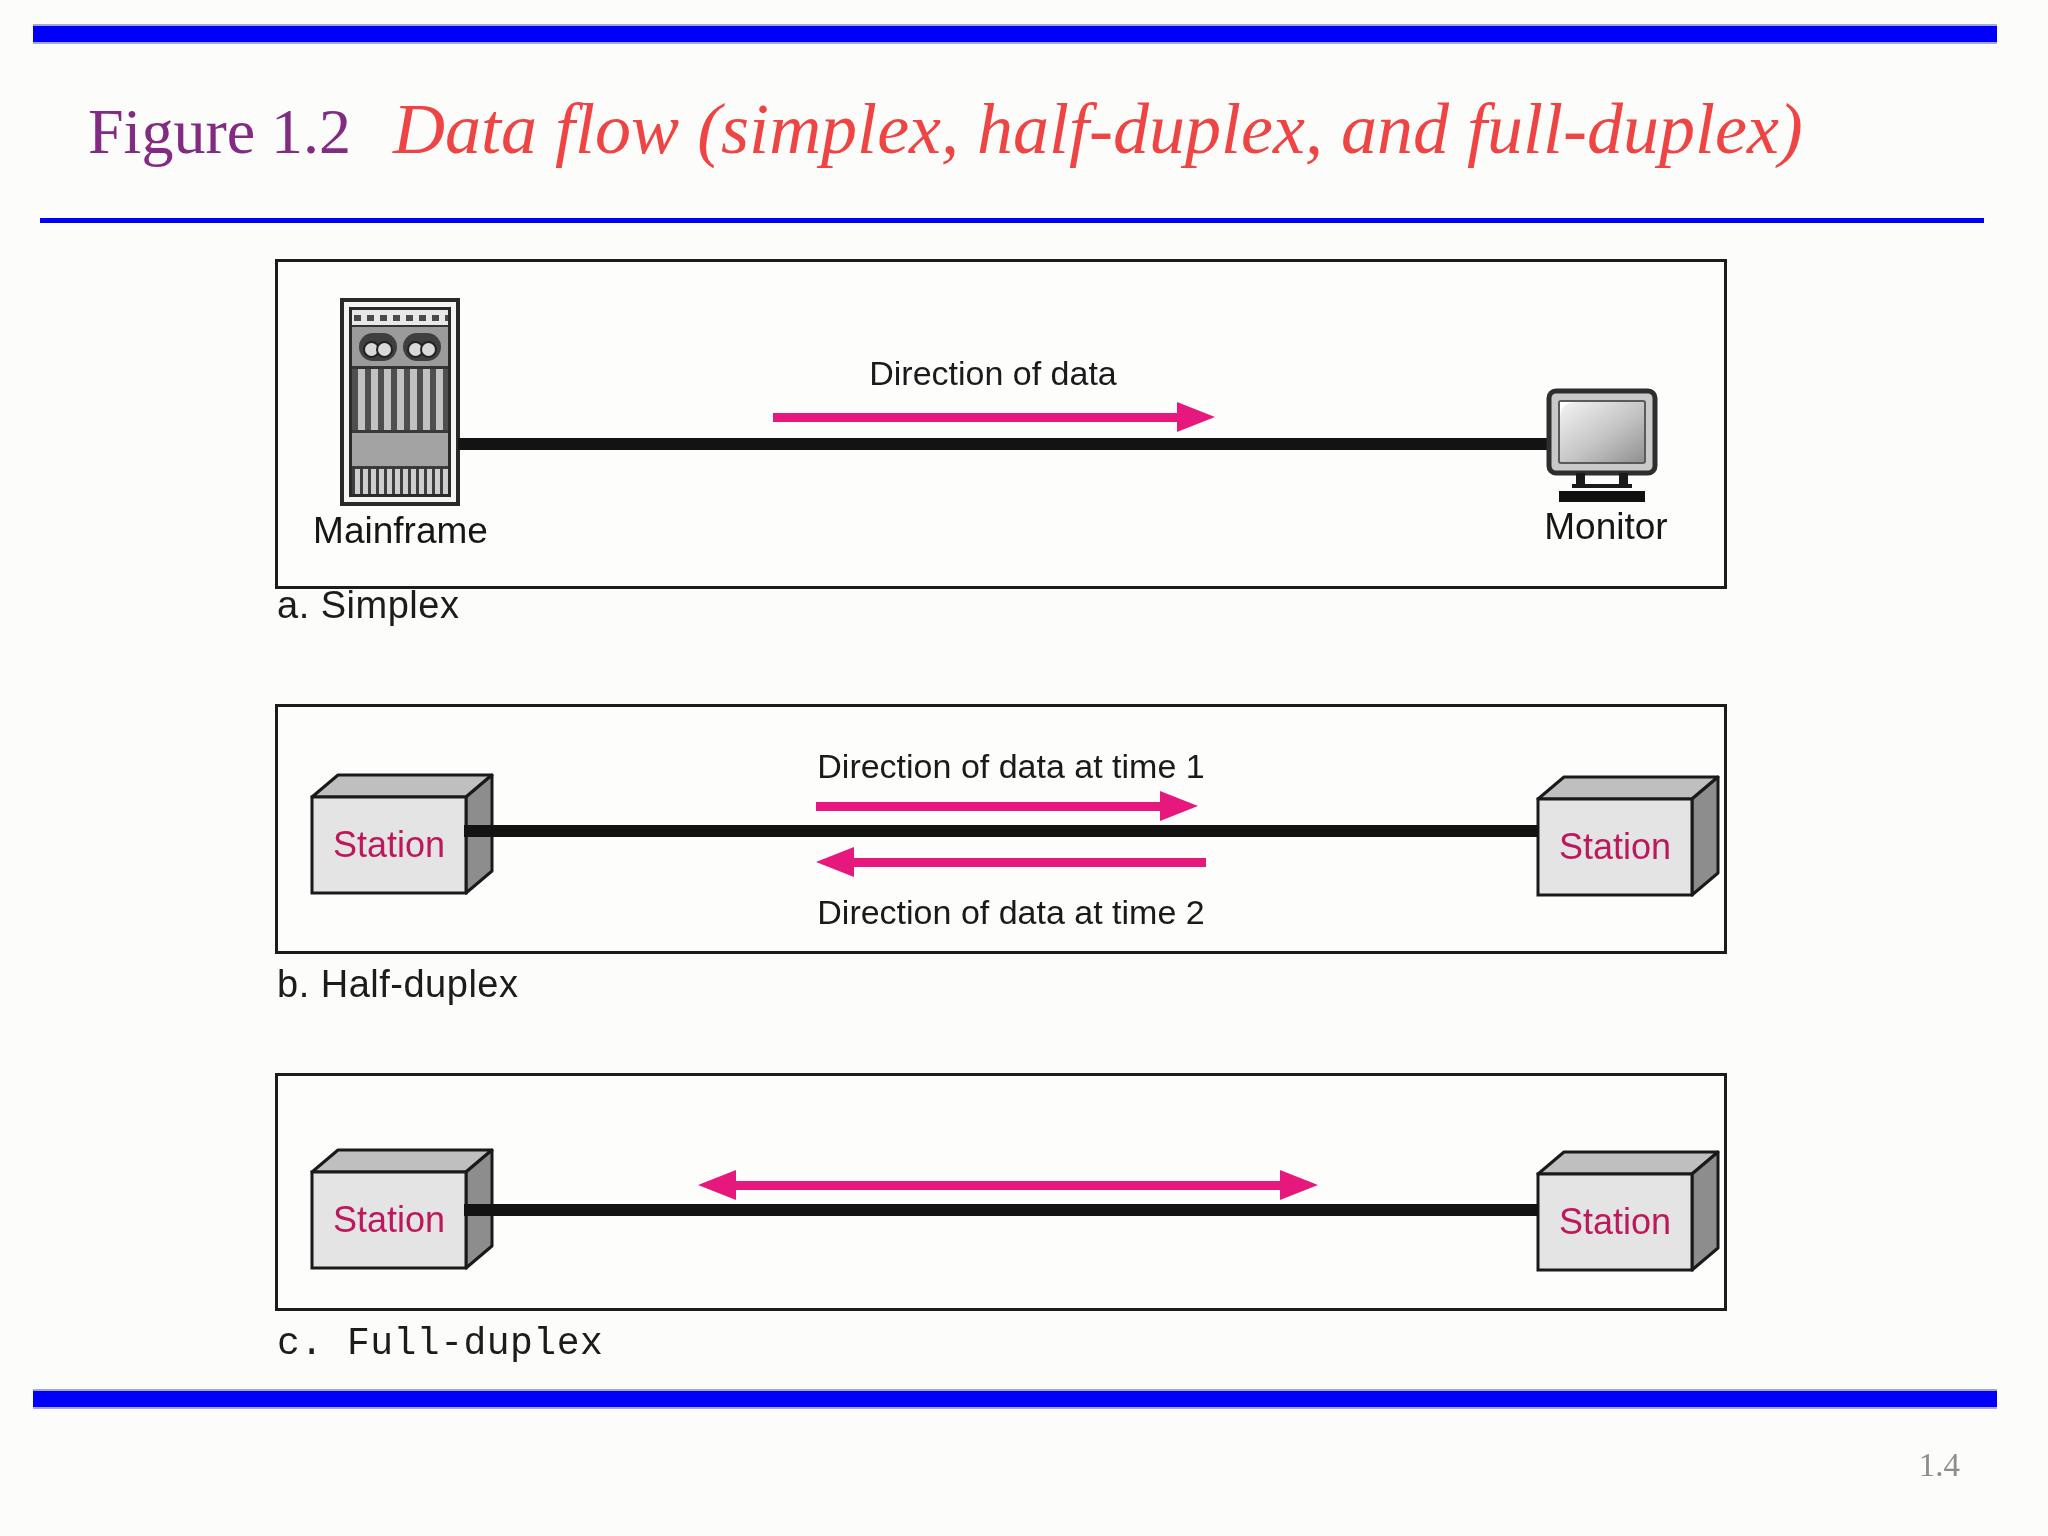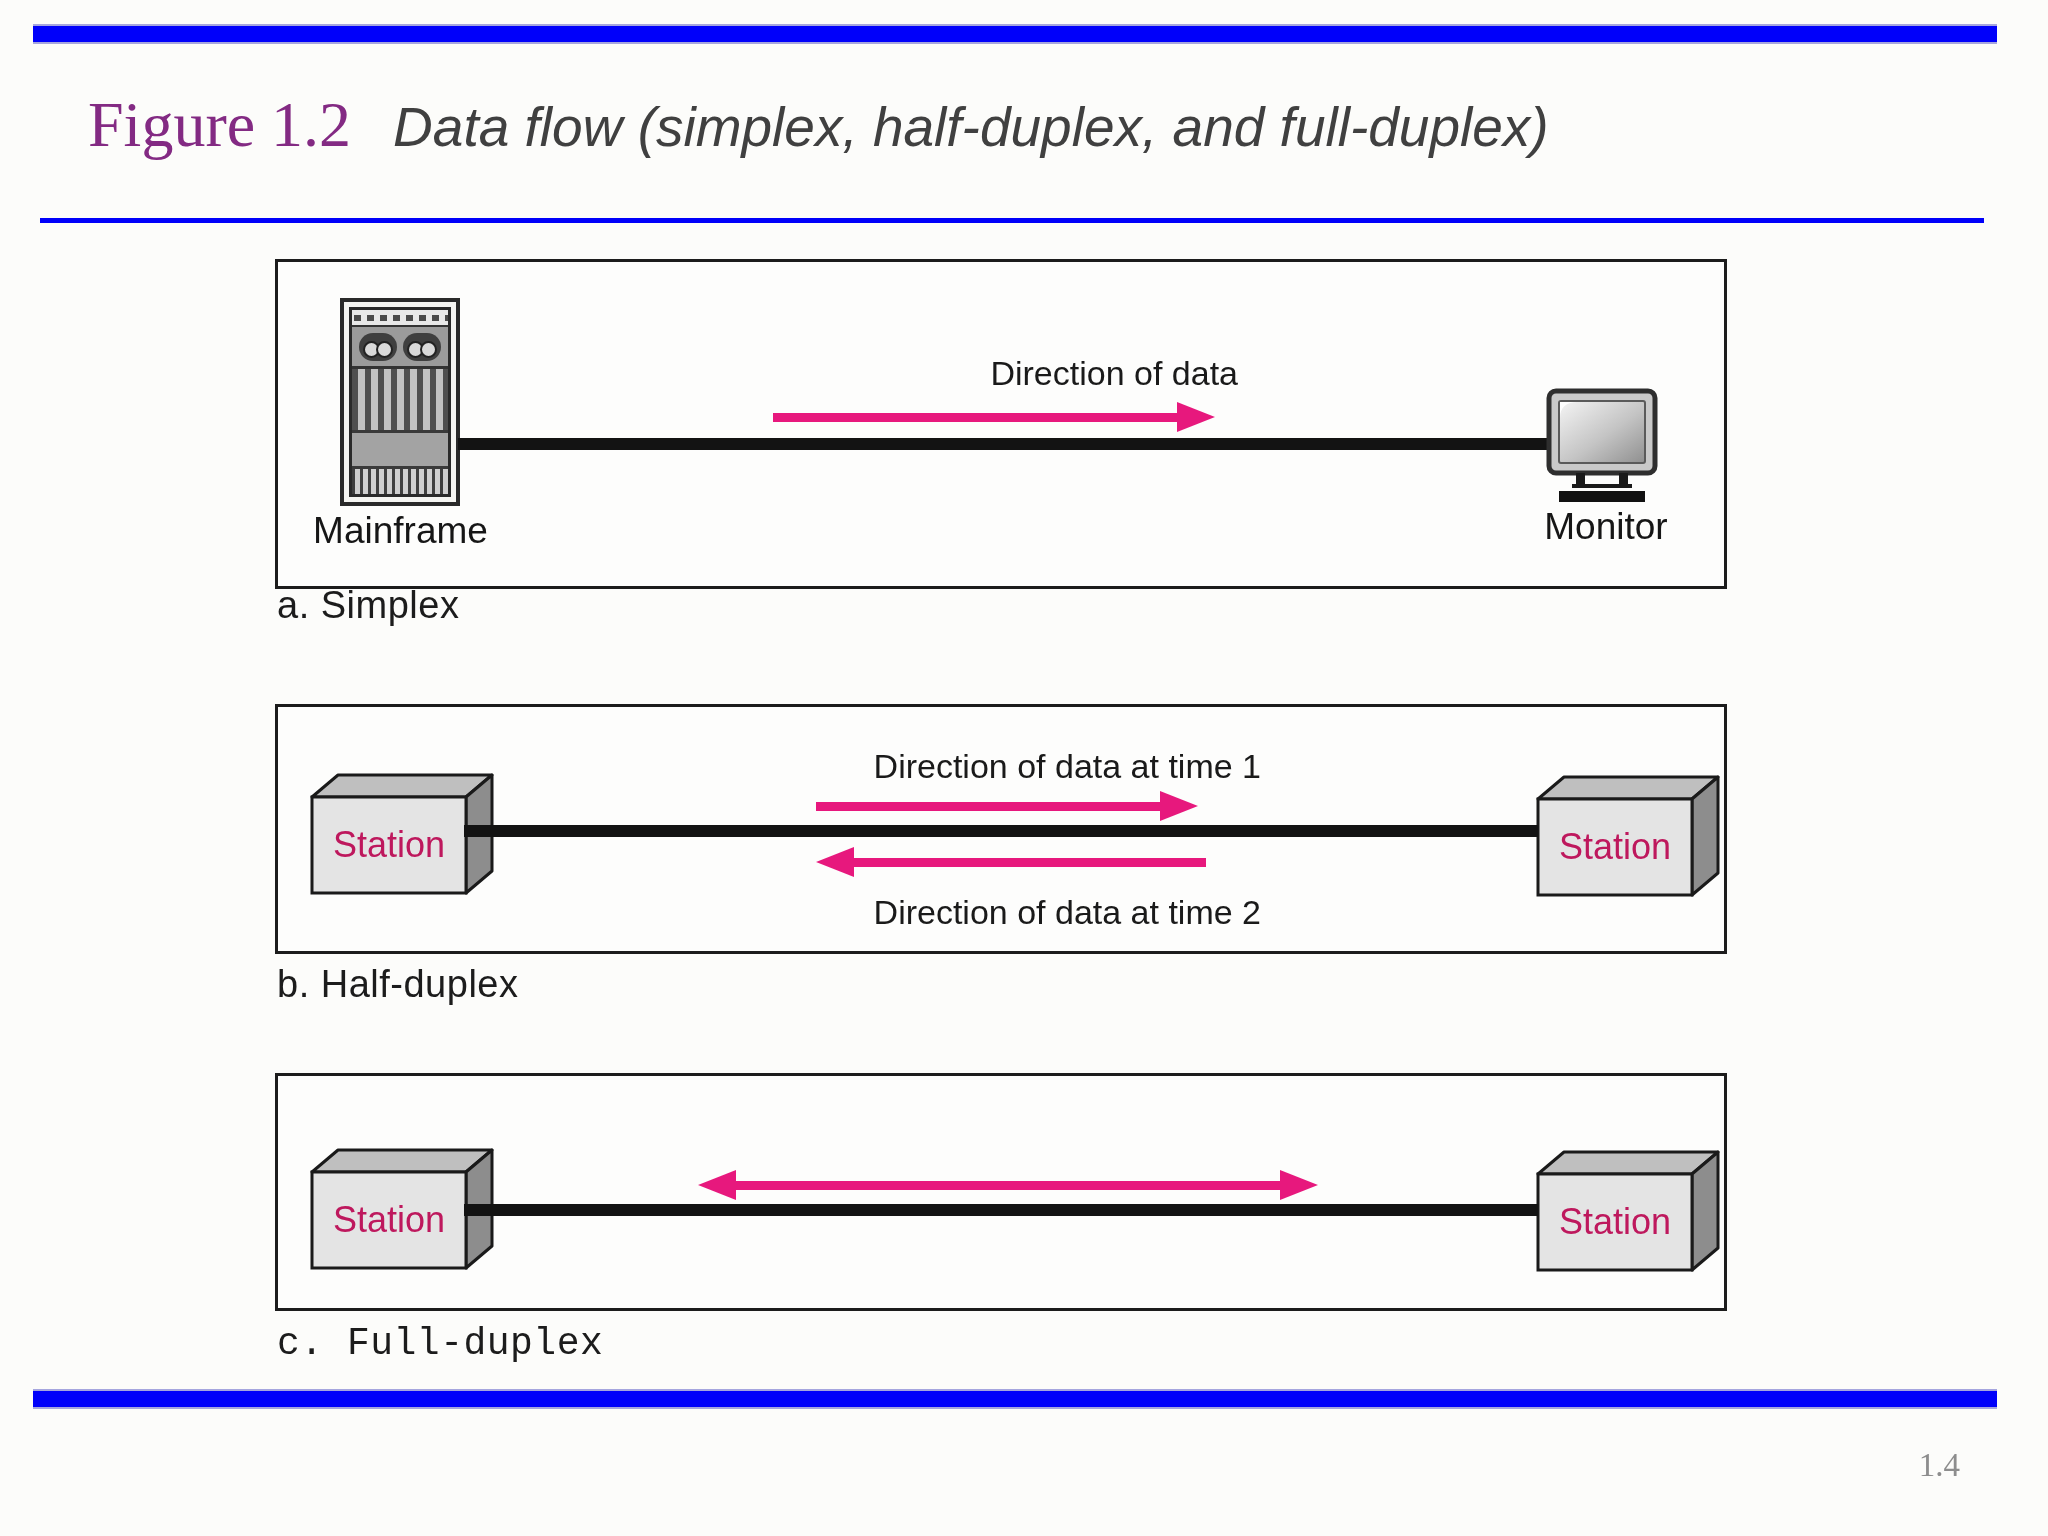--- a/index.html
+++ b/index.html
@@ -17,21 +17,21 @@
   
   .accent-bar{position:absolute;left:33px;width:1964px;height:20px;background:var(--accent-blue);
     border-top:2px solid #a6a6de;border-bottom:2px solid #a6a6de;}
   .accent-bar.top{top:24px;}
   .accent-bar.bottom{top:1389px;}
   .title-divider{position:absolute;left:40px;top:218px;width:1944px;height:5px;background:var(--accent-blue);}
 
   
   .title-row{position:absolute;left:88px;top:88px;display:flex;align-items:baseline;gap:42px;white-space:nowrap;}
   .fig-label{font-family:"Liberation Serif",serif;font-size:64px;color:var(--title-purple);}
-  .fig-caption{font-family:Liberation Sans, sans-serif;font-style:italic;font-size:55px;color:#404040;}
+  .fig-caption{font-family:Liberation Serif, serif;font-style:italic;font-size:72px;color:#ef4444;}
 
   
   .panel{position:absolute;left:275px;width:1452px;border:3px solid #1c1c1c;background:#fdfdfc;}
   .panel.a{top:259px;height:330px;}
   .panel.b{top:704px;height:250px;}
   .panel.c{top:1073px;height:238px;}
   .caption{position:absolute;left:277px;font-size:38px;color:#1c1c1c;letter-spacing:0.5px;}
   .caption.a{top:584px;}
   .caption.b{top:963px;}
   .caption.c{top:1322px;font-family:Liberation Mono, monospace;}
@@ -39,21 +39,21 @@
   
   .link-line{position:absolute;height:12px;background:var(--link-black);}
 
   
   .arrow{position:absolute;display:flex;align-items:center;height:30px;}
   .arrow .shaft{flex:1;height:9px;background:var(--arrow-pink);}
   .arrow .head-r{width:0;height:0;border-top:15px solid transparent;border-bottom:15px solid transparent;
     border-left:38px solid var(--arrow-pink);}
   .arrow .head-l{width:0;height:0;border-top:15px solid transparent;border-bottom:15px solid transparent;
     border-right:38px solid var(--arrow-pink);}
-  .arrow-label{position:absolute;font-size:34px;color:#1a1a1a;text-align:right;white-space:nowrap;}
+  .arrow-label{position:absolute;font-size:34px;color:#1a1a1a;text-align:center;white-space:nowrap;}
 
   
   .device-label{position:absolute;font-size:37px;color:#161616;text-align:center;white-space:nowrap;}
 
   
   .mainframe{position:absolute;left:62px;top:36px;width:120px;height:208px;background:#f5f5f2;
     border:4px solid #2a2a2a;padding:5px;}
   .mf-inner{width:100%;height:100%;border:3px solid #2a2a2a;display:flex;flex-direction:column;background:#cfcfcf;}
   .mf-dashes{height:15px;background-color:#e8e8e8;
     background-image:repeating-linear-gradient(90deg,#4a4a4a 0 7px,#e8e8e8 7px 13px);

